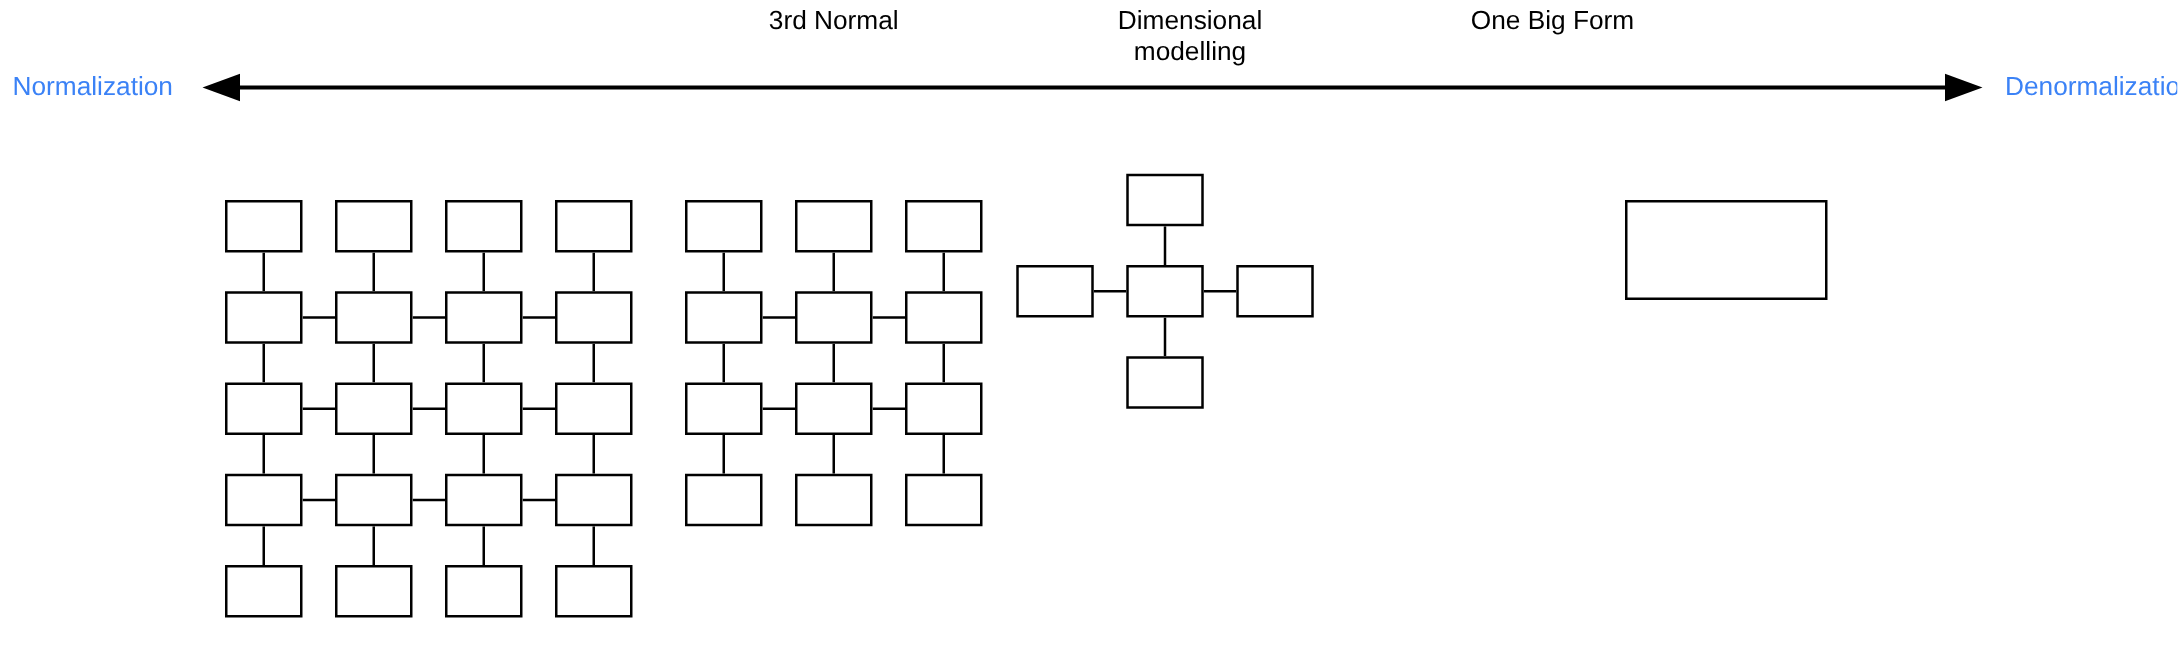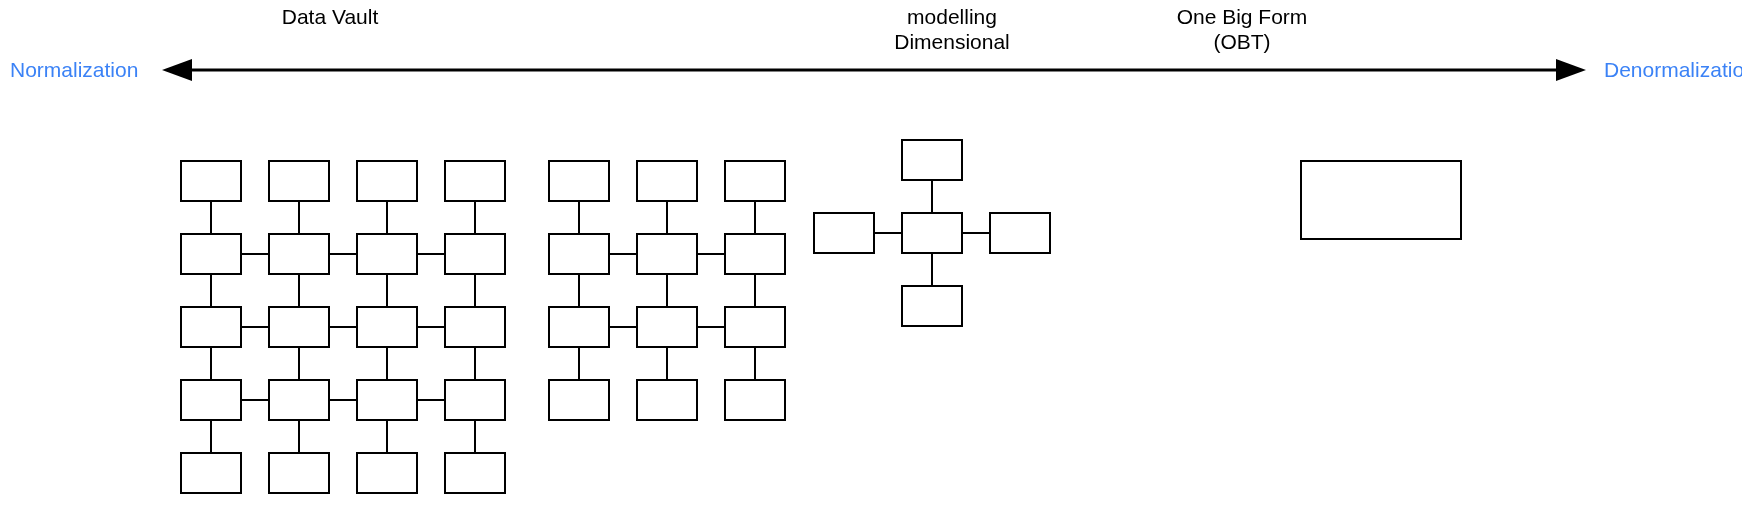--- a/index.html
+++ b/index.html
@@ -79,34 +79,33 @@
 
   <div class="axis-label" id="axis-label-right">Denormalization</div>
 
   <svg id="spectrum-arrow" viewBox="0 0 1428 36">
     <line x1="26" y1="18" x2="1402" y2="18" stroke="#000" stroke-width="3.2"></line>
     <polygon points="2,18 32,7 32,29" fill="#000"></polygon>
     <polygon points="1426,18 1396,7 1396,29" fill="#000"></polygon>
   </svg>
 
   <div class="col-header" style="left:200px;">
-    <span class="line">Data Vault</span>
   </div>
 
   <div class="col-header" style="left:537px;">
+    <span class="line">3rd Normal</span>
   </div>
 
   <div class="col-header" style="left:822px;">
+    <span class="line">Dimensional</span>
     <span class="line">modelling</span>
-    <span class="line">Dimensional</span>
   </div>
 
   <div class="col-header" style="left:1112px;">
     <span class="line">One Big Form</span>
-    <span class="line">(OBT)</span>
   </div>
 
   <div class="group" id="diagram-layer">
       <div class="node-box" style="left: 180px; top: 160px; width: 62px; height: 42px;"></div>
       <div class="link v" style="left: 209.75px; top: 202px; height: 31px;"></div>
       <div class="node-box" style="left: 268px; top: 160px; width: 62px; height: 42px;"></div>
       <div class="link v" style="left: 297.75px; top: 202px; height: 31px;"></div>
       <div class="node-box" style="left: 356px; top: 160px; width: 62px; height: 42px;"></div>
       <div class="link v" style="left: 385.75px; top: 202px; height: 31px;"></div>
       <div class="node-box" style="left: 444px; top: 160px; width: 62px; height: 42px;"></div>

